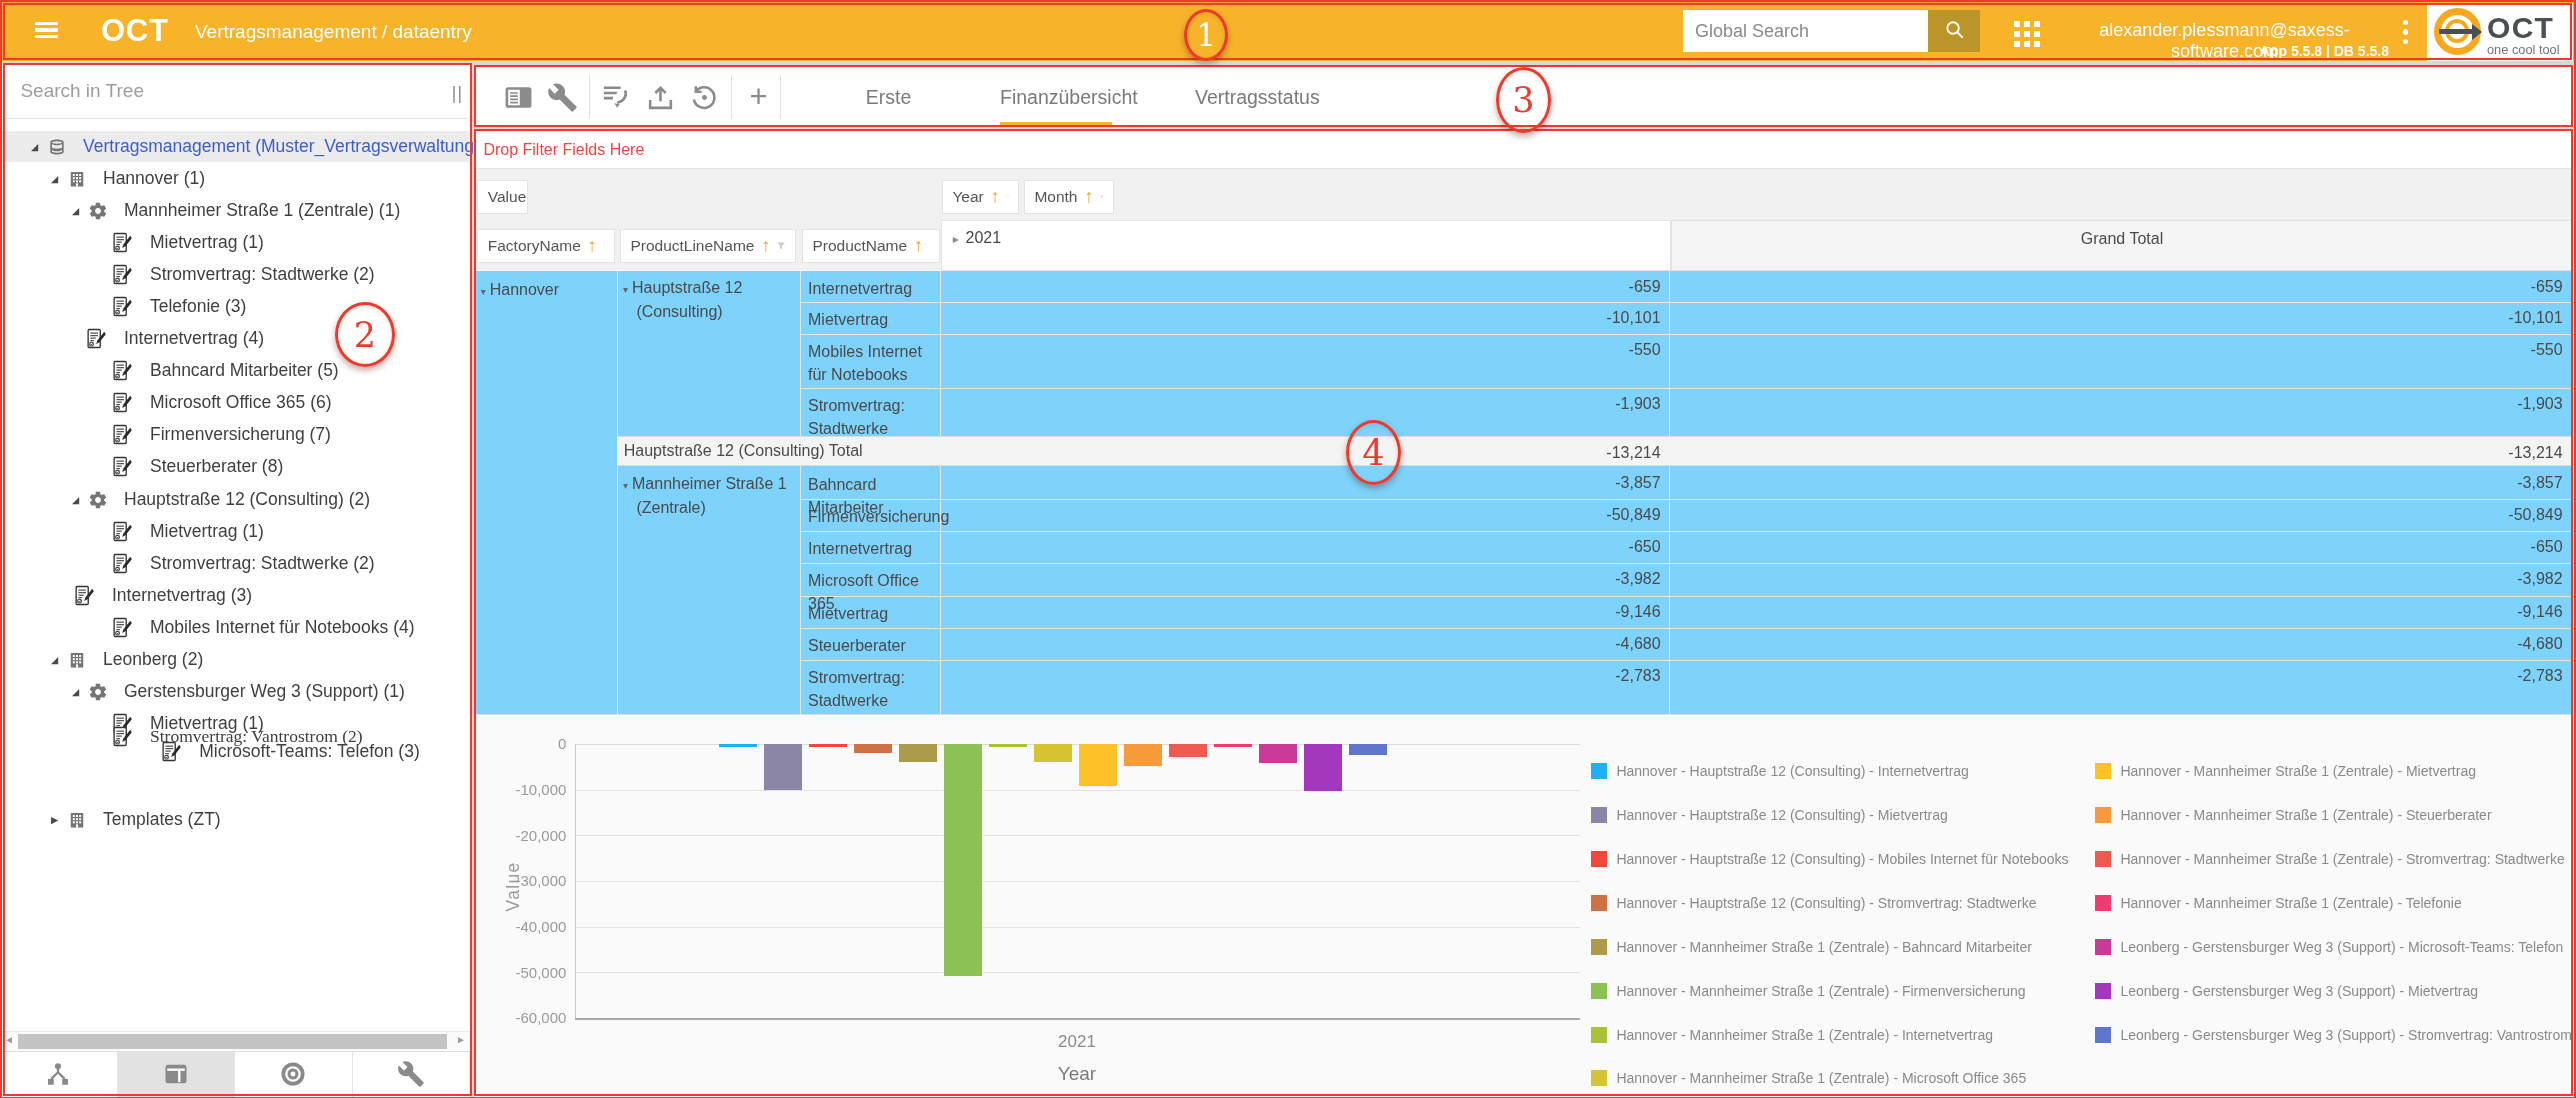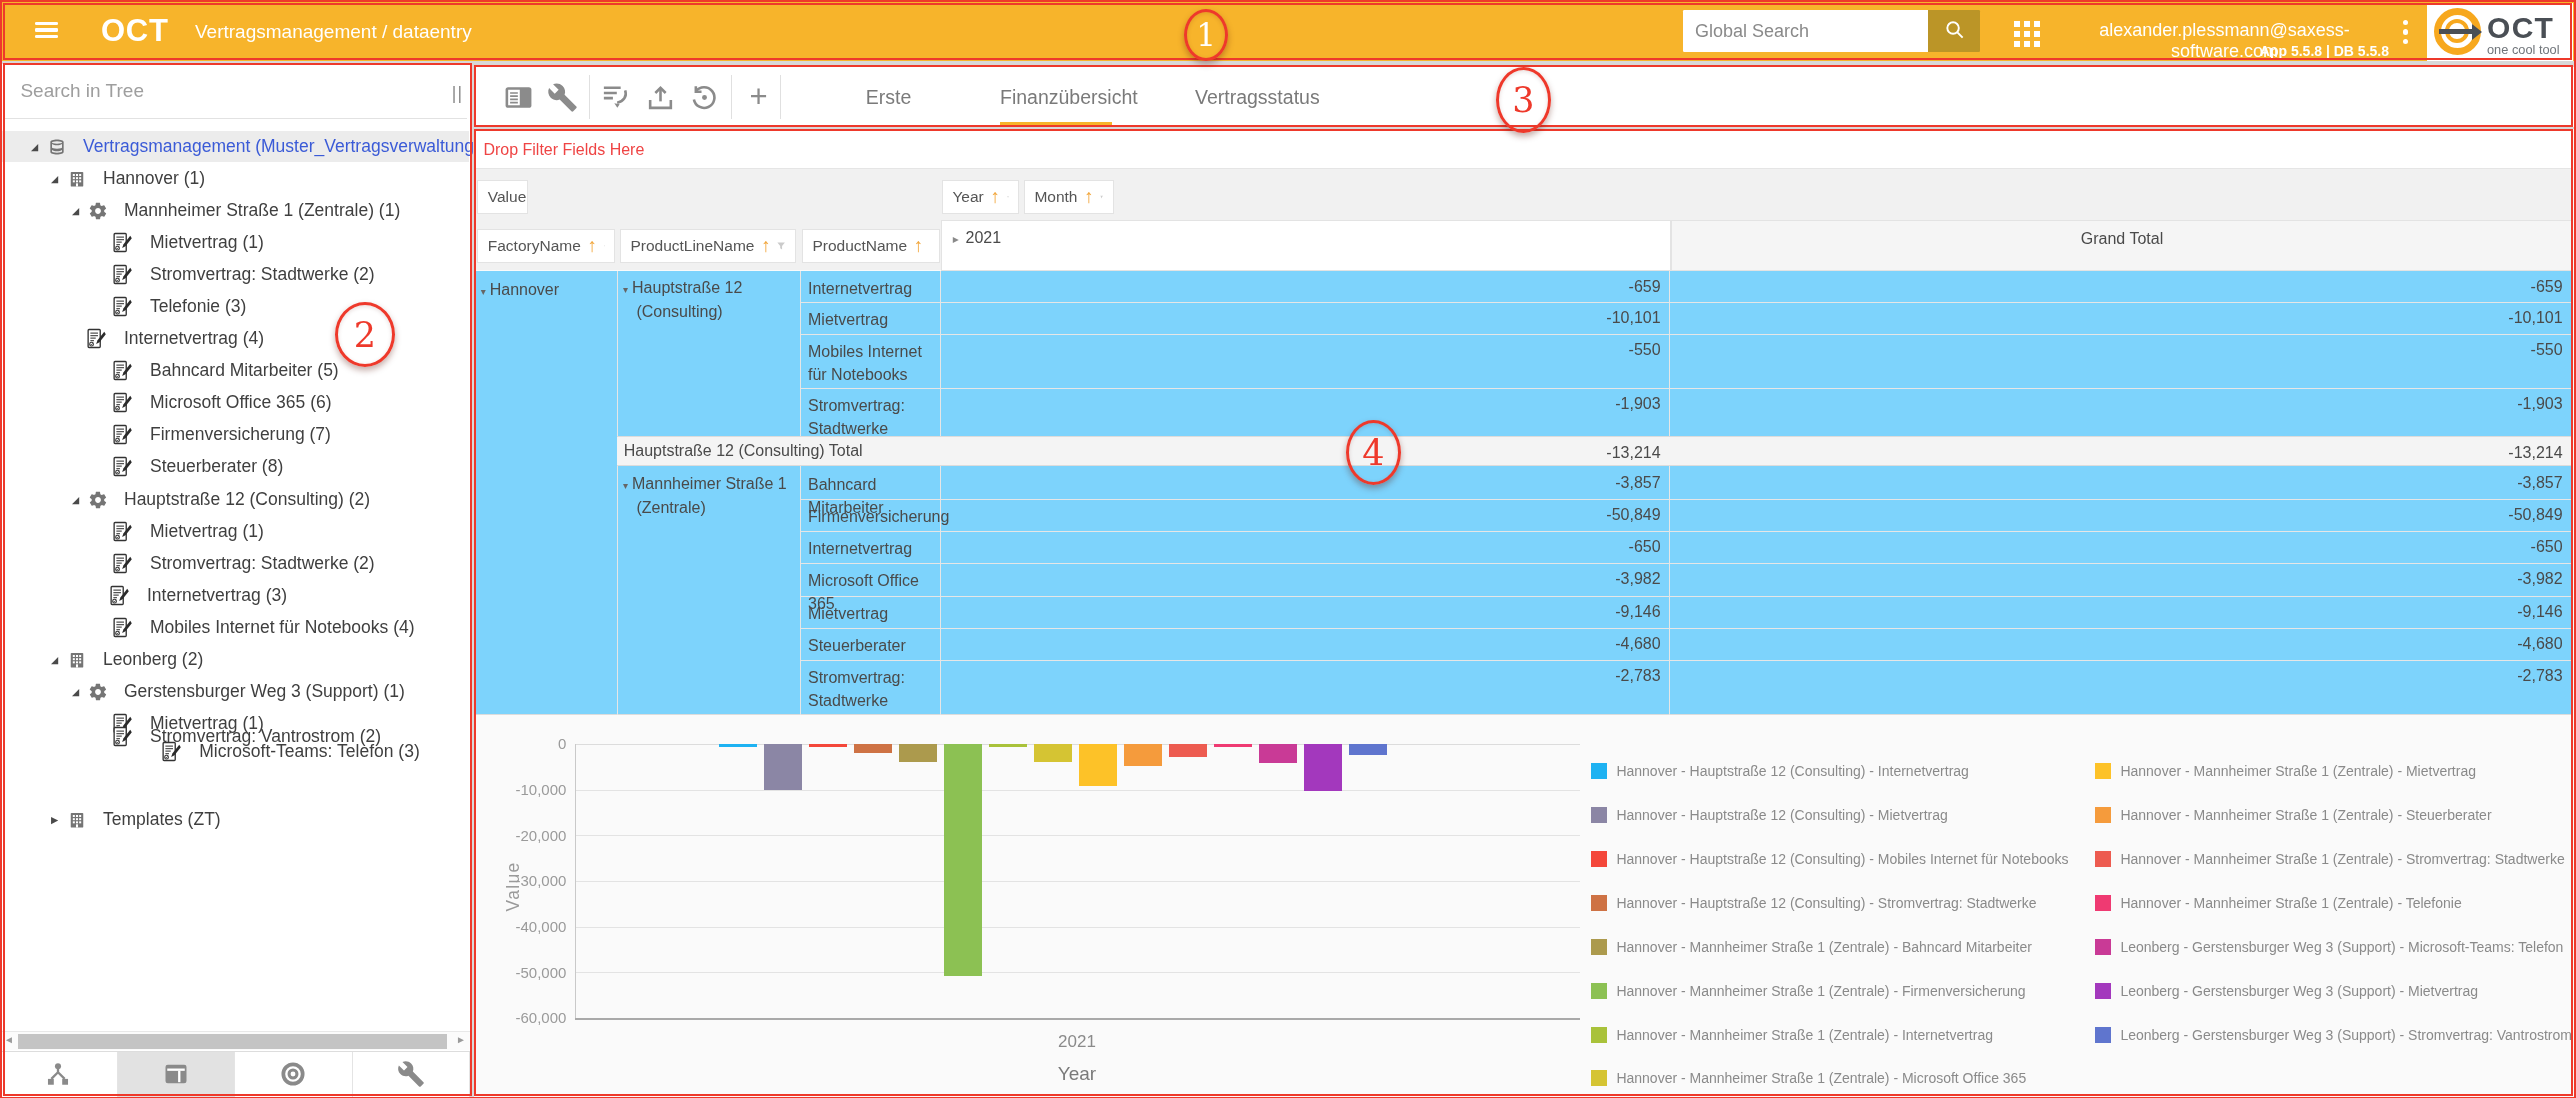--- a/index.html
+++ b/index.html
@@ -302,21 +302,21 @@
         <div class="trow" style="top: 417px; padding-left: 111px;">
           <span class="ticon doc"><svg viewBox="0 0 24 24" width="21.5" height="23">
               <rect x="3.5" y="2" width="13.5" height="20" rx="1" fill="#fff" stroke="#333" stroke-width="1.5"></rect>
               <path stroke="#555" stroke-width="1.3" d="M6 6h8.5M6 8.8h8.5M6 11.6h6M6 14.4h4"></path>
               <path d="M21.5 4.5 14 14l-1.6 4 3.8-1.8 7-8.9z" fill="#2b2b2b"></path>
               <circle cx="7.3" cy="18.3" r="2.1" fill="none" stroke="#333" stroke-width="1.2"></circle>
               <path d="M6.4 18.3l.7.8 1.3-1.6" stroke="#333" stroke-width="1" fill="none"></path>
             </svg></span>
           <span>Stromvertrag: Stadtwerke (2)</span>
         </div>
-        <div class="trow" style="top: 449px; padding-left: 98px; margin-left: 10px;">
+        <div class="trow" style="top: 449px; padding-left: 73px;">
           <span class="ticon doc"><svg viewBox="0 0 24 24" width="21.5" height="23">
               <rect x="3.5" y="2" width="13.5" height="20" rx="1" fill="#fff" stroke="#333" stroke-width="1.5"></rect>
               <path stroke="#555" stroke-width="1.3" d="M6 6h8.5M6 8.8h8.5M6 11.6h6M6 14.4h4"></path>
               <path d="M21.5 4.5 14 14l-1.6 4 3.8-1.8 7-8.9z" fill="#2b2b2b"></path>
               <circle cx="7.3" cy="18.3" r="2.1" fill="none" stroke="#333" stroke-width="1.2"></circle>
               <path d="M6.4 18.3l.7.8 1.3-1.6" stroke="#333" stroke-width="1" fill="none"></path>
             </svg></span>
           <span>Internetvertrag (3)</span>
         </div>
         <div class="trow" style="top: 481px; padding-left: 111px;">
@@ -358,21 +358,21 @@
         <div class="trow" style="top: 577px; padding-left: 111px;">
           <span class="ticon doc"><svg viewBox="0 0 24 24" width="21.5" height="23">
               <rect x="3.5" y="2" width="13.5" height="20" rx="1" fill="#fff" stroke="#333" stroke-width="1.5"></rect>
               <path stroke="#555" stroke-width="1.3" d="M6 6h8.5M6 8.8h8.5M6 11.6h6M6 14.4h4"></path>
               <path d="M21.5 4.5 14 14l-1.6 4 3.8-1.8 7-8.9z" fill="#2b2b2b"></path>
               <circle cx="7.3" cy="18.3" r="2.1" fill="none" stroke="#333" stroke-width="1.2"></circle>
               <path d="M6.4 18.3l.7.8 1.3-1.6" stroke="#333" stroke-width="1" fill="none"></path>
             </svg></span>
           <span>Mietvertrag (1)</span>
         </div>
-        <div class="trow" style="top: 590px; padding-left: 111px;">
+        <div class="trow" style="top: 590px; padding-left: 111px; font-family: Liberation Serif, serif;">
           <span class="ticon doc"><svg viewBox="0 0 24 24" width="21.5" height="23">
               <rect x="3.5" y="2" width="13.5" height="20" rx="1" fill="#fff" stroke="#333" stroke-width="1.5"></rect>
               <path stroke="#555" stroke-width="1.3" d="M6 6h8.5M6 8.8h8.5M6 11.6h6M6 14.4h4"></path>
               <path d="M21.5 4.5 14 14l-1.6 4 3.8-1.8 7-8.9z" fill="#2b2b2b"></path>
               <circle cx="7.3" cy="18.3" r="2.1" fill="none" stroke="#333" stroke-width="1.2"></circle>
               <path d="M6.4 18.3l.7.8 1.3-1.6" stroke="#333" stroke-width="1" fill="none"></path>
             </svg></span>
           <span>Stromvertrag: Vantrostrom (2)</span>
         </div>
         <div class="trow" style="top: 605px; padding-left: 111px; justify-content: center;">

